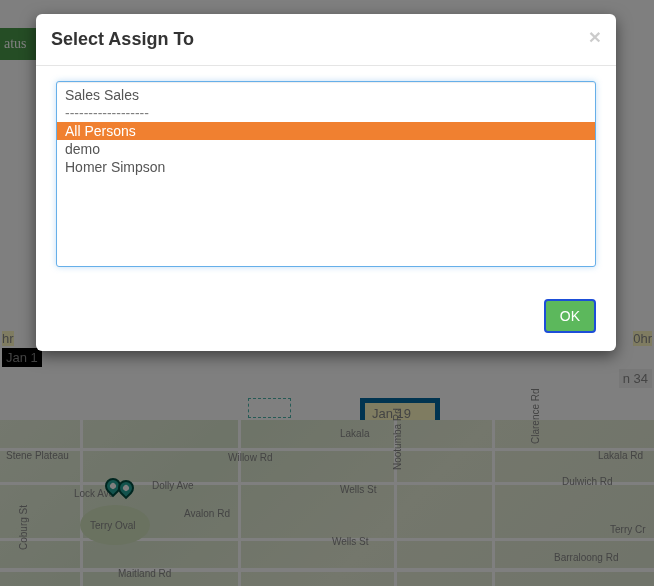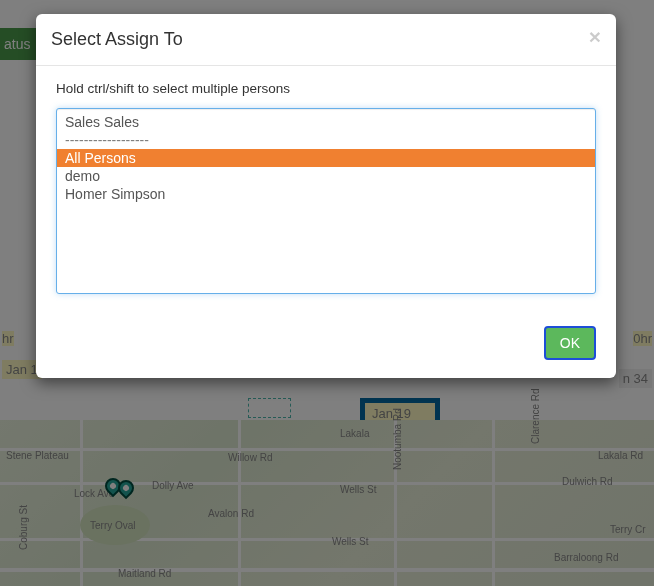--- a/index.html
+++ b/index.html
@@ -20,26 +20,27 @@
   }
   
   .bg-status {
     position: absolute;
     top: 28px;
     left: 0;
     background: #4a9b4a;
     color: #fff;
     padding: 8px 12px 8px 4px;
     font-size: 14px;
+    font-family: Liberation Serif, serif;
   }
   .bg-date-left {
     position: absolute;
-    top: 360px;
+    top: 348px;
     left: 2px;
-    background: #fef9c3;
+    background: #000000;
     color: #888;
     font-size: 13px;
     padding: 2px 4px;
   }
   .bg-date-right {
     position: absolute;
     top: 369px;
     right: 2px;
     background: #f1f1f1;
     color: #888;
@@ -151,21 +152,21 @@
     border-radius: 6px;
     box-shadow: 0 5px 15px rgba(0,0,0,0.5);
   }
   .modal-header {
     padding: 15px 15px;
     border-bottom: 1px solid #e5e5e5;
     position: relative;
   }
   .modal-title {
     font-size: 18px;
-    font-weight: 400;
+    font-weight: 700;
     color: #333;
   }
   .close {
     position: absolute;
     top: 12px;
     right: 15px;
     font-size: 21px;
     font-weight: bold;
     color: #000;
     opacity: 0.2;
@@ -236,21 +237,21 @@
     <div class="road h3"></div>
     <div class="road h4"></div>
     <div class="road v1"></div>
     <div class="road v2"></div>
     <div class="road v3"></div>
     <div class="road v4"></div>
     <div class="oval"></div>
     <span class="lbl" style="top:100px;left:90px">Terry Oval</span>
     <span class="lbl" style="top:32px;left:228px">Willow Rd</span>
     <span class="lbl" style="top:60px;left:152px">Dolly Ave</span>
-    <span class="lbl" style="top:88px;left:208px">Avalon Rd</span>
+    <span class="lbl" style="top:88px;left:184px">Avalon Rd</span>
     <span class="lbl" style="top:64px;left:340px">Wells St</span>
     <span class="lbl" style="top:116px;left:332px">Wells St</span>
     <span class="lbl" style="top:30px;left:598px">Lakala Rd</span>
     <span class="lbl" style="top:56px;left:562px">Dulwich Rd</span>
     <span class="lbl" style="top:132px;left:554px">Barraloong Rd</span>
     <span class="lbl" style="top:148px;left:118px">Maitland Rd</span>
     <span class="lbl" style="top:68px;left:74px">Lock Ave</span>
     <span class="lbl" style="top:24px;left:530px;transform:rotate(-90deg);transform-origin:left top">Clarence Rd</span>
     <span class="lbl" style="top:50px;left:392px;transform:rotate(-90deg);transform-origin:left top">Nootumba Rd</span>
     <span class="lbl" style="top:8px;left:340px">Lakala</span>
@@ -263,21 +264,20 @@
 </div>
 
 <div class="overlay"></div>
 
 <div class="modal">
   <div class="modal-header">
     <div class="modal-title">Select Assign To</div>
     <button class="close">×</button>
   </div>
   <div class="modal-body">
-    <div class="hint">Hold ctrl/shift to select multiple persons</div>
     <select multiple="" class="select-box" id="assign-select">
         <option>Sales Sales</option>
         <option disabled="">------------------</option>
         <option class="selected" selected="">All Persons</option>
         <option>demo</option>
         <option>Homer Simpson</option>
       </select>
   </div>
   <div class="modal-footer">
     <button class="btn-ok">OK</button>

